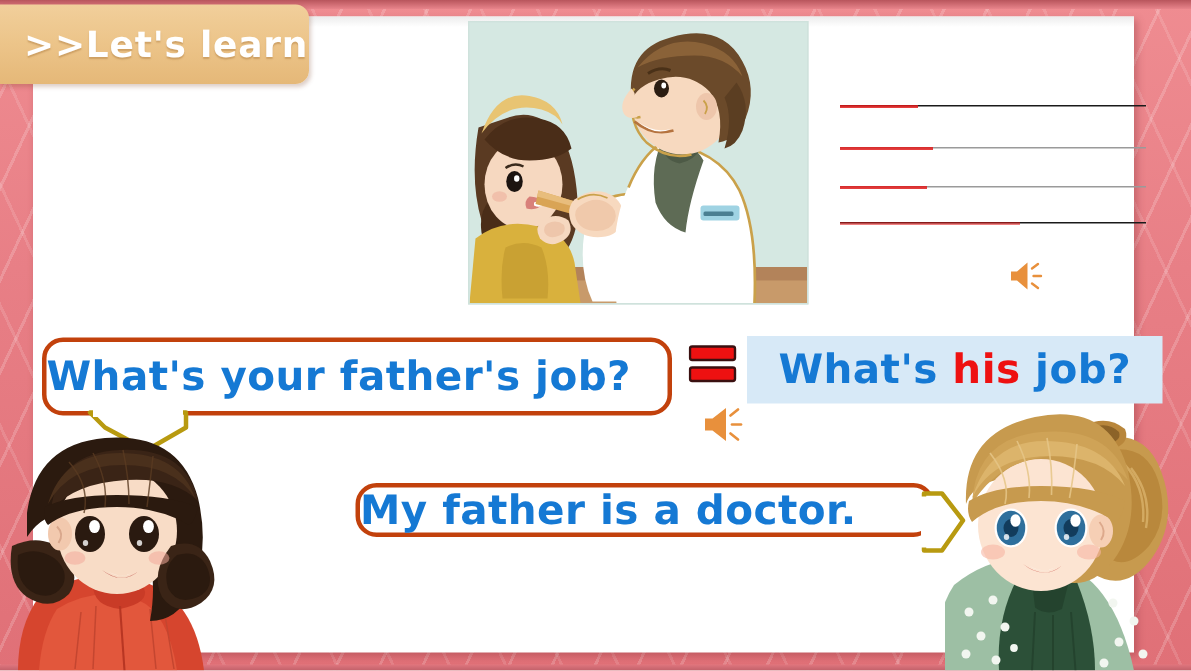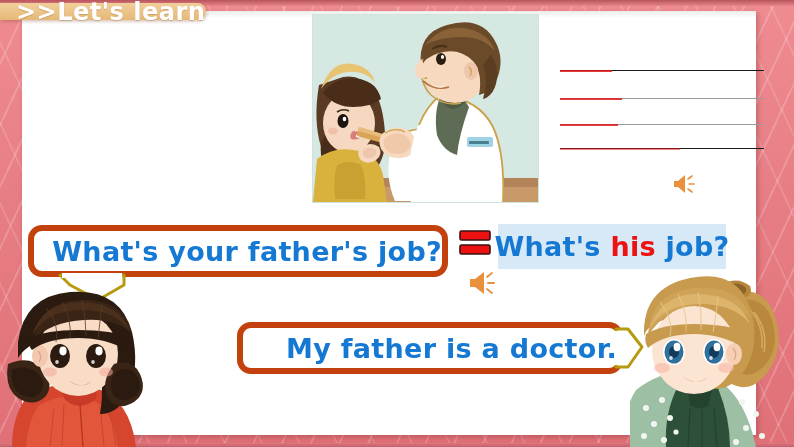--- a/index.html
+++ b/index.html
@@ -32,21 +32,21 @@
     background:#ffffff;
     box-shadow:2px 2px 5px rgba(120,40,45,.35);
   }
   .page-topstripe{
     position:absolute;left:22px;top:11px;width:734px;height:7px;
     background:linear-gradient(180deg,#ececec,#ffffff);
   }
 
   
   .banner{
-    position:absolute;left:0;top:3px;width:206px;height:17px;
+    position:absolute;left:0;top:3px;width:206px;height:53px;
     background:linear-gradient(180deg,#f1cf9b 0%,#ecc489 50%,#e5b878 100%);
     border-radius:0 9px 9px 0;
     box-shadow:1px 2px 3px rgba(120,60,30,.25);
     display:flex;align-items:center;
   }
   .banner-text{
     color:#ffffff;font-size:24px;font-weight:bold;letter-spacing:.5px;
     padding-left:16px;font-family:"DejaVu Sans",sans-serif;
     text-shadow:0 1px 1px rgba(170,120,60,.45);
     white-space:nowrap;
@@ -77,37 +77,37 @@
   
   .spk{position:absolute;width:26px;height:22px;}
   .spk svg{display:block;}
 
   
   .eq{position:absolute;left:459px;top:228px;width:34px;height:30px;}
 
   
   .bubble{
     position:absolute;background:#ffffff;
-    border:6px solid #c2410c;border-radius:14px;
-    display:flex;align-items:center;justify-content:flex-end;
+    border:3px solid #c2410c;border-radius:14px;
+    display:flex;align-items:center;justify-content:flex-start;
     box-sizing:border-box;
   }
   .bubble-text{
     color:#1579d4;font-size:27px;font-weight:bold;
     font-family:"DejaVu Sans",sans-serif;white-space:nowrap;letter-spacing:.3px;
   }
   #bubble-q1{left:28px;top:225px;width:420px;height:52px;}
-  #bubble-a1{left:237px;top:322px;width:386px;height:52px;}
+  #bubble-a1{left:237px;top:322px;width:386px;height:36px;}
 
   .tail{position:absolute;width:70px;height:32px;}
   .tail svg{display:block;}
 
   
   .hl{
-    position:absolute;left:498px;top:224px;width:228px;height:45px;
+    position:absolute;left:498px;top:224px;width:277px;height:45px;
     background:#d7e9f7;display:flex;align-items:center;justify-content:center;
   }
   .hl-text{
     font-size:27px;font-weight:bold;color:#1579d4;
     font-family:"DejaVu Sans",sans-serif;white-space:nowrap;letter-spacing:.3px;
   }
   .hl-text .red{color:#ee1111;}
 
   
   .kid{position:absolute;}

